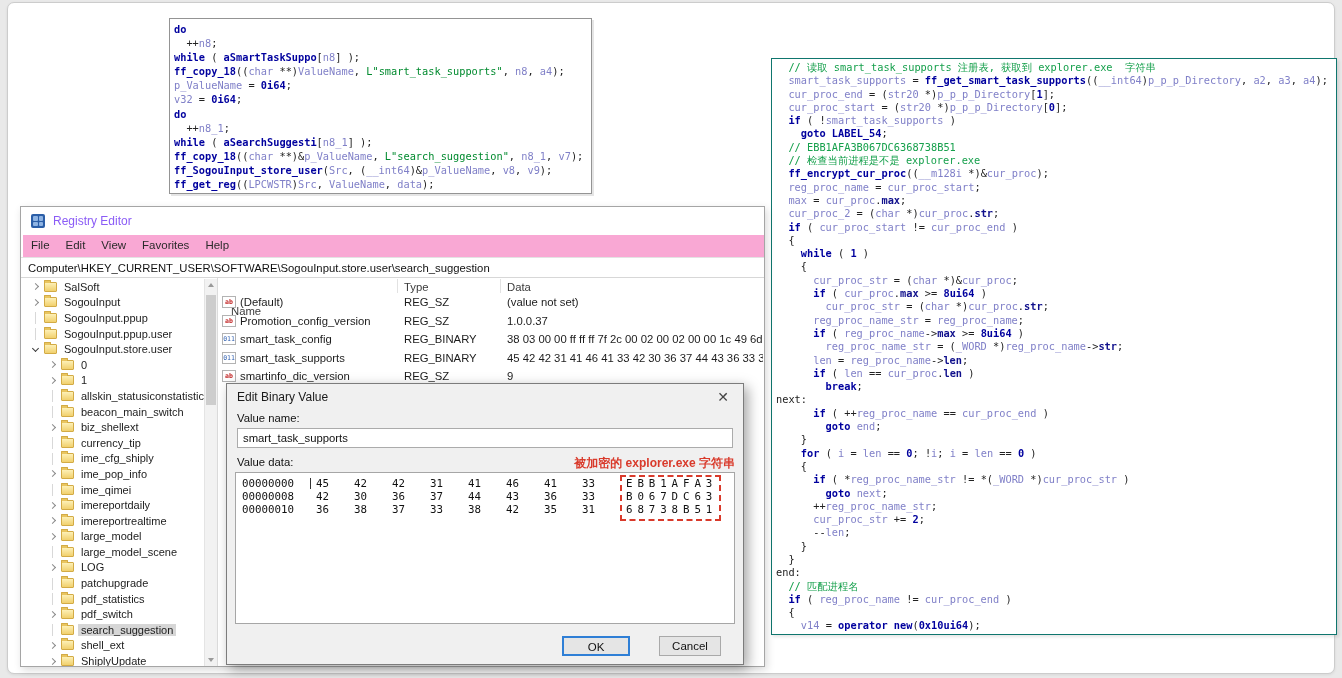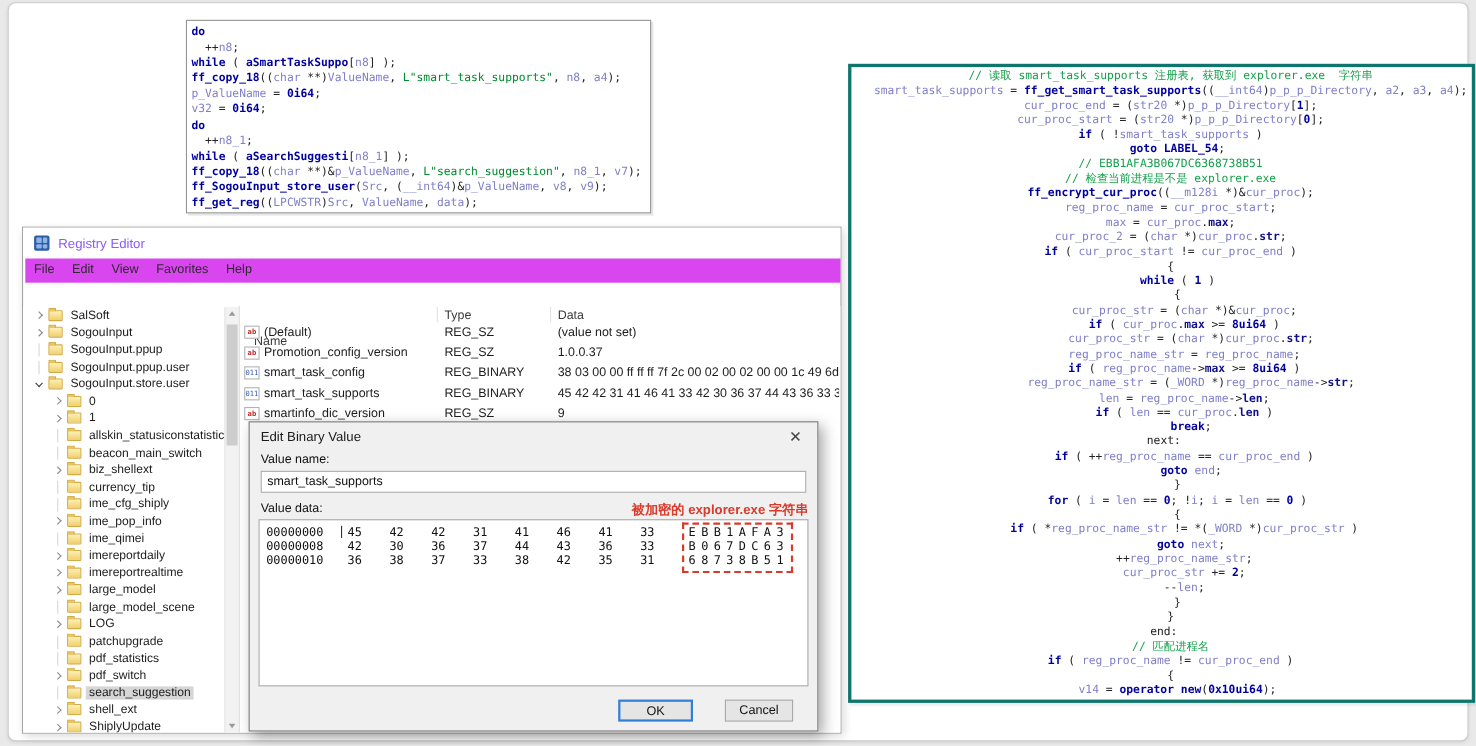--- a/index.html
+++ b/index.html
@@ -4,39 +4,39 @@
 <style>
   html,body{margin:0;padding:0;background:#e9e9e9;font-family:"Liberation Sans",sans-serif;}
   .canvas{position:relative;width:1342px;height:678px;overflow:hidden;background:#e9e9e9;}
   .frame{position:absolute;left:7px;top:2px;width:1326px;height:670px;background:#ffffff;
          border:1px solid #cccccc;border-radius:7px;box-shadow:0 1px 3px rgba(0,0,0,.08);}
   
   .codebox{position:absolute;background:#fff;overflow:hidden;white-space:pre;
            font-family:"DejaVu Sans Mono",monospace;font-size:10.3px;color:#222;}
   .code-left{left:161px;top:15px;width:417px;height:171px;border:1px solid #949494;
              box-shadow:2px 2px 0 rgba(0,0,0,.10);padding:3px 0 0 4px;line-height:14.1px;}
-  .code-right{left:763px;top:55px;width:560px;height:573px;border:3px solid #0f766e;
-              box-shadow:2px 2px 3px rgba(0,0,0,.10);padding:2px 0 0 4px;line-height:13.3px;text-align:center;}
+  .code-right{left:763px;top:55px;width:560px;height:573px;border:1px solid #0f766e;
+              box-shadow:2px 2px 3px rgba(0,0,0,.10);padding:2px 0 0 4px;line-height:13.3px;}
   .cl{white-space:pre;}
   .c-kw,.c-fn,.c-num{color:#00009e;font-weight:bold;}
   .c-mem{color:#10108c;font-weight:bold;}
   .c-id{color:#8080c8;}
   .c-str{color:#008a2e;}
   .c-cmt{color:#16a04c;}
   .c-lbl{color:#202020;}
   .c-p{color:#222;}
   
   .regedit{position:absolute;left:12px;top:203px;width:743px;height:459px;background:#fff;
            border:1px solid #a5a5a5;box-shadow:2px 3px 8px rgba(0,0,0,.15);}
   .titlebar{position:absolute;left:0;top:0;right:0;height:28px;background:#fff;}
   .appicon{position:absolute;left:10px;top:7px;width:14px;height:14px;background:#2b5ea7;border-radius:2px;
            display:grid;grid-template-columns:1fr 1fr;grid-template-rows:1fr 1fr;gap:1px;padding:2px;box-sizing:border-box;}
   .appicon i{background:#8fb4e3;border-radius:1px;}
   .win-title{position:absolute;left:32px;top:7px;font-size:12px;color:#8b5cf6;}
-  .menubar{position:absolute;left:2px;top:28px;right:0;height:22px;background:#d946ef;}
+  .menubar{position:absolute;left:2px;top:28px;right:0;height:22px;background:#f9a8d4;}
   .menu-item{display:inline-block;padding:4px 8px;font-size:11.5px;color:#2b2b2b;}
   .addressbar{position:absolute;left:0;top:50px;right:0;height:21px;}
   .addressbar input{width:100%;height:21px;box-sizing:border-box;border:0;border-top:1px solid #e3e3e3;
         border-bottom:1px solid #d7d7d7;font-family:"Liberation Sans",sans-serif;font-size:11.3px;
         color:#111;padding:0 0 0 7px;outline:none;background:#fff;}
   .rbody{position:absolute;left:0;top:71px;right:0;bottom:0;background:#fff;}
   .tree{position:absolute;left:0;top:1px;width:183px;bottom:0;overflow:hidden;}
   .trow{display:flex;align-items:center;height:15.6px;font-size:11px;color:#1c1c1c;white-space:nowrap;}
   .tw{display:inline-block;width:10px;height:11px;position:relative;flex:none;margin-right:3px;}
   .tw.col::before{content:'';position:absolute;left:2px;top:3px;width:4px;height:4px;
@@ -105,20 +105,23 @@
       <div class="titlebar">
         <span class="appicon">
             <i></i>
             <i></i>
             <i></i>
             <i></i>
           </span>
         <span class="win-title">Registry Editor</span>
       </div>
       <div class="menubar" id="menubar"><span class="menu-item">File</span><span class="menu-item">Edit</span><span class="menu-item">View</span><span class="menu-item">Favorites</span><span class="menu-item">Help</span></div>
+      <div class="addressbar">
+        <input readonly="" value="Computer\HKEY_CURRENT_USER\SOFTWARE\SogouInput.store.user\search_suggestion" style="">
+      </div>
       <div class="rbody">
         <div class="tree" id="tree">
             <div class="trow" style="padding-left: 10px;">
               <span class="tw col"></span>
               <span class="folder"></span>
               <span class="tlabel">SalSoft</span>
             </div>
             <div class="trow" style="padding-left: 10px;">
               <span class="tw col"></span>
               <span class="folder"></span>

